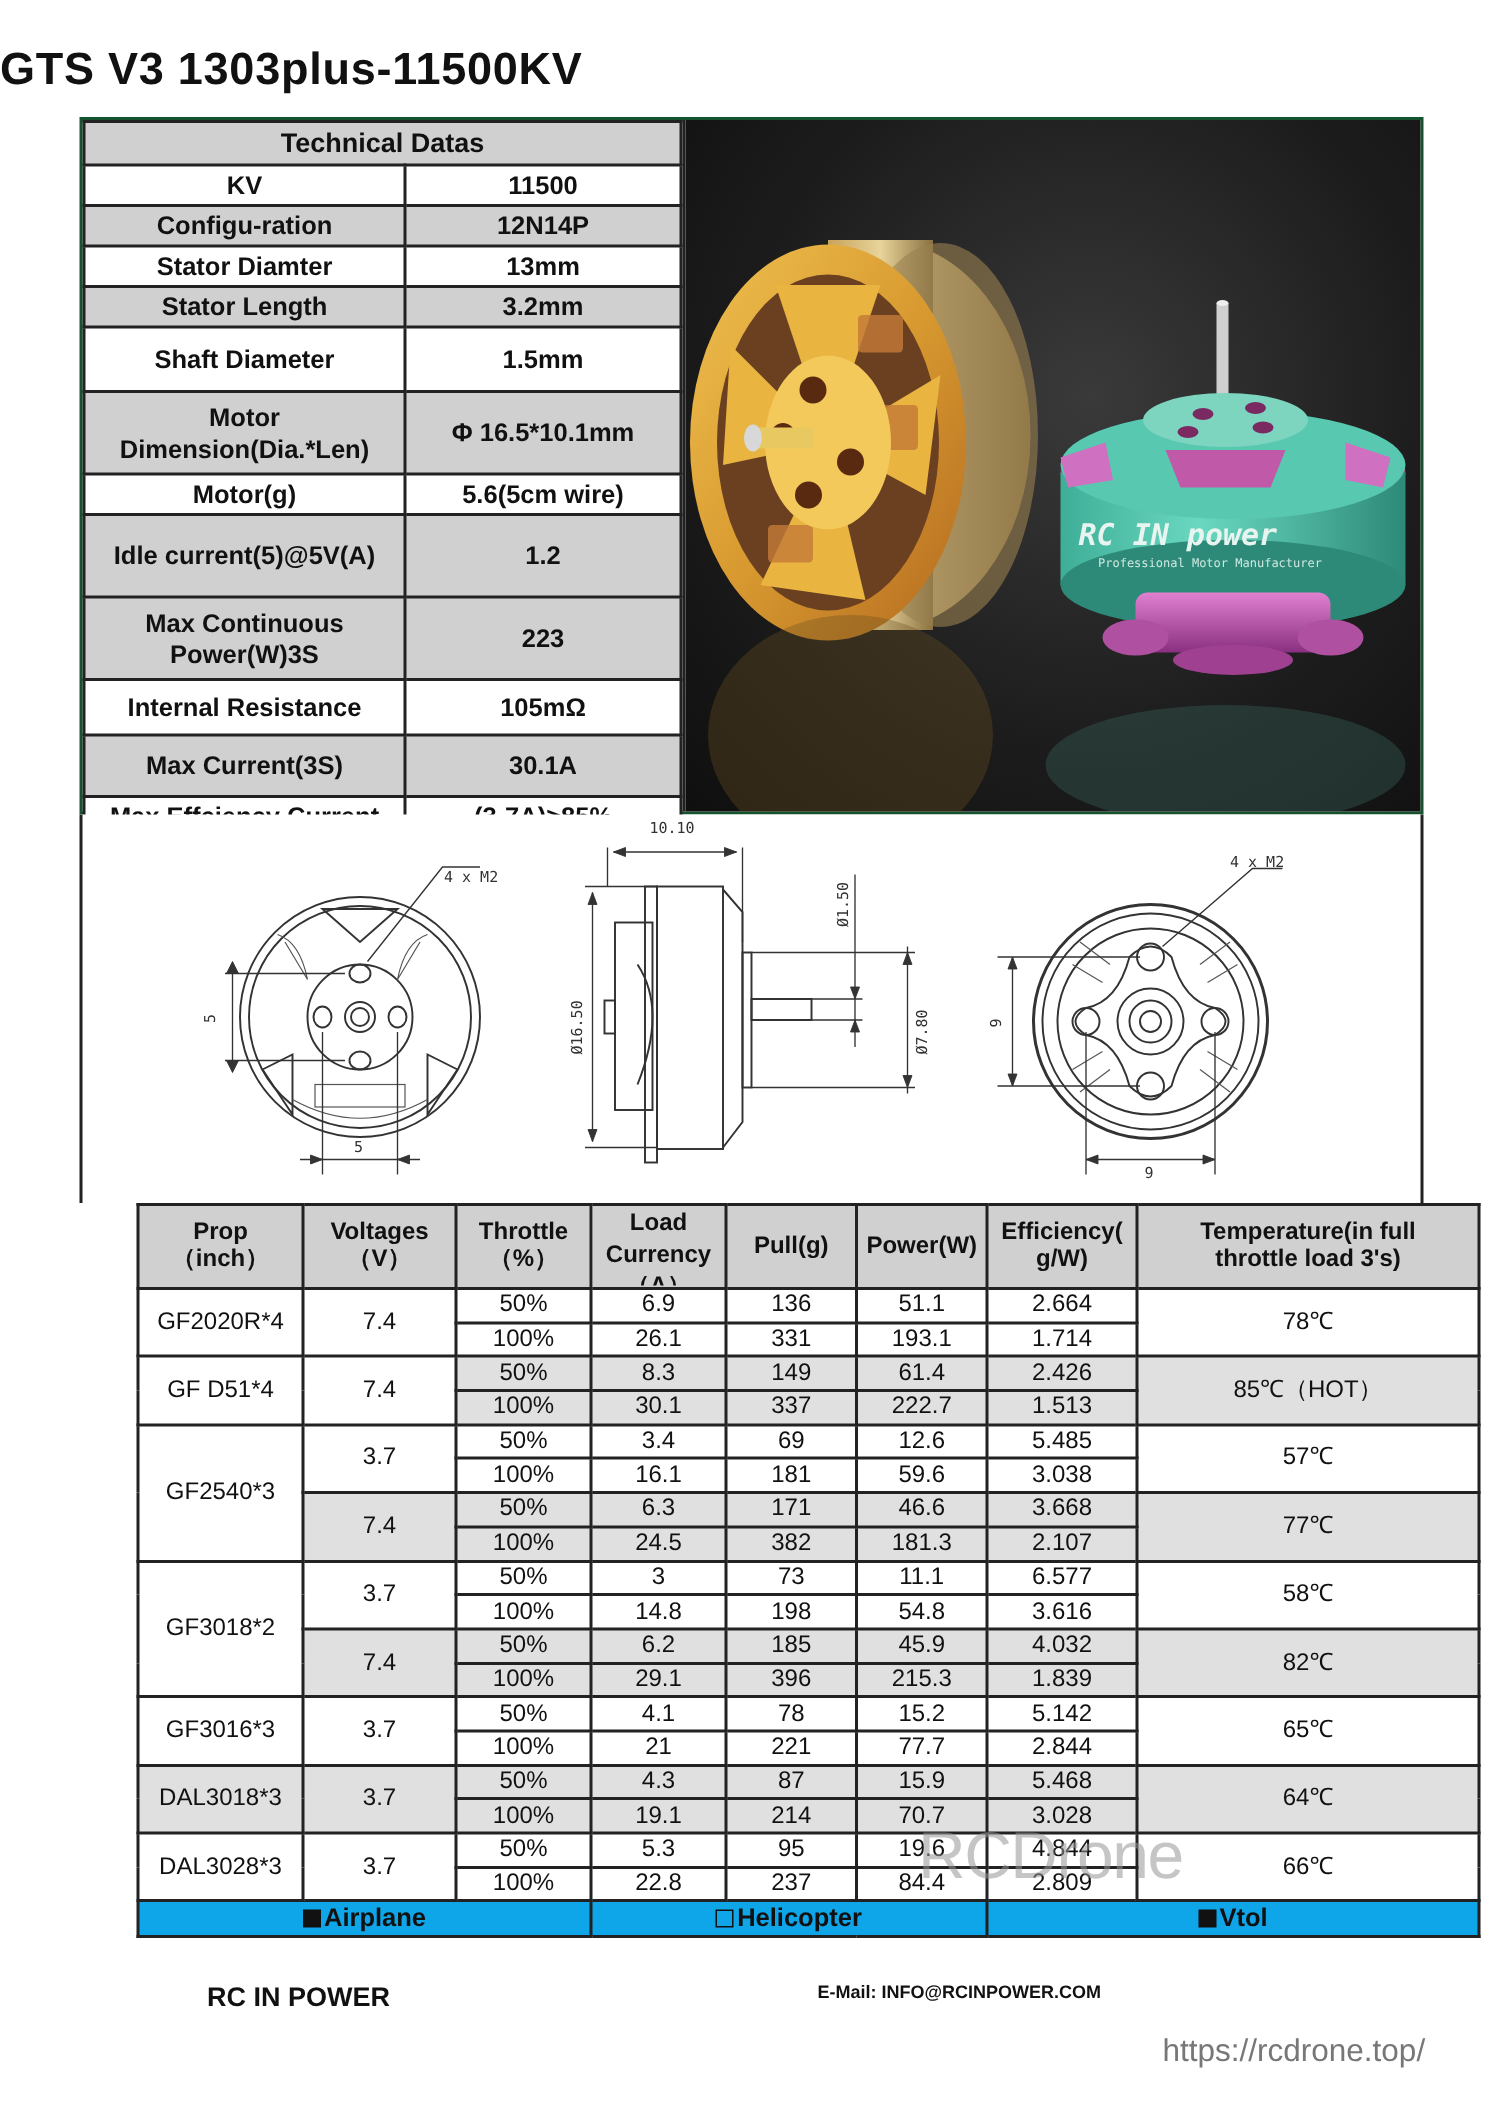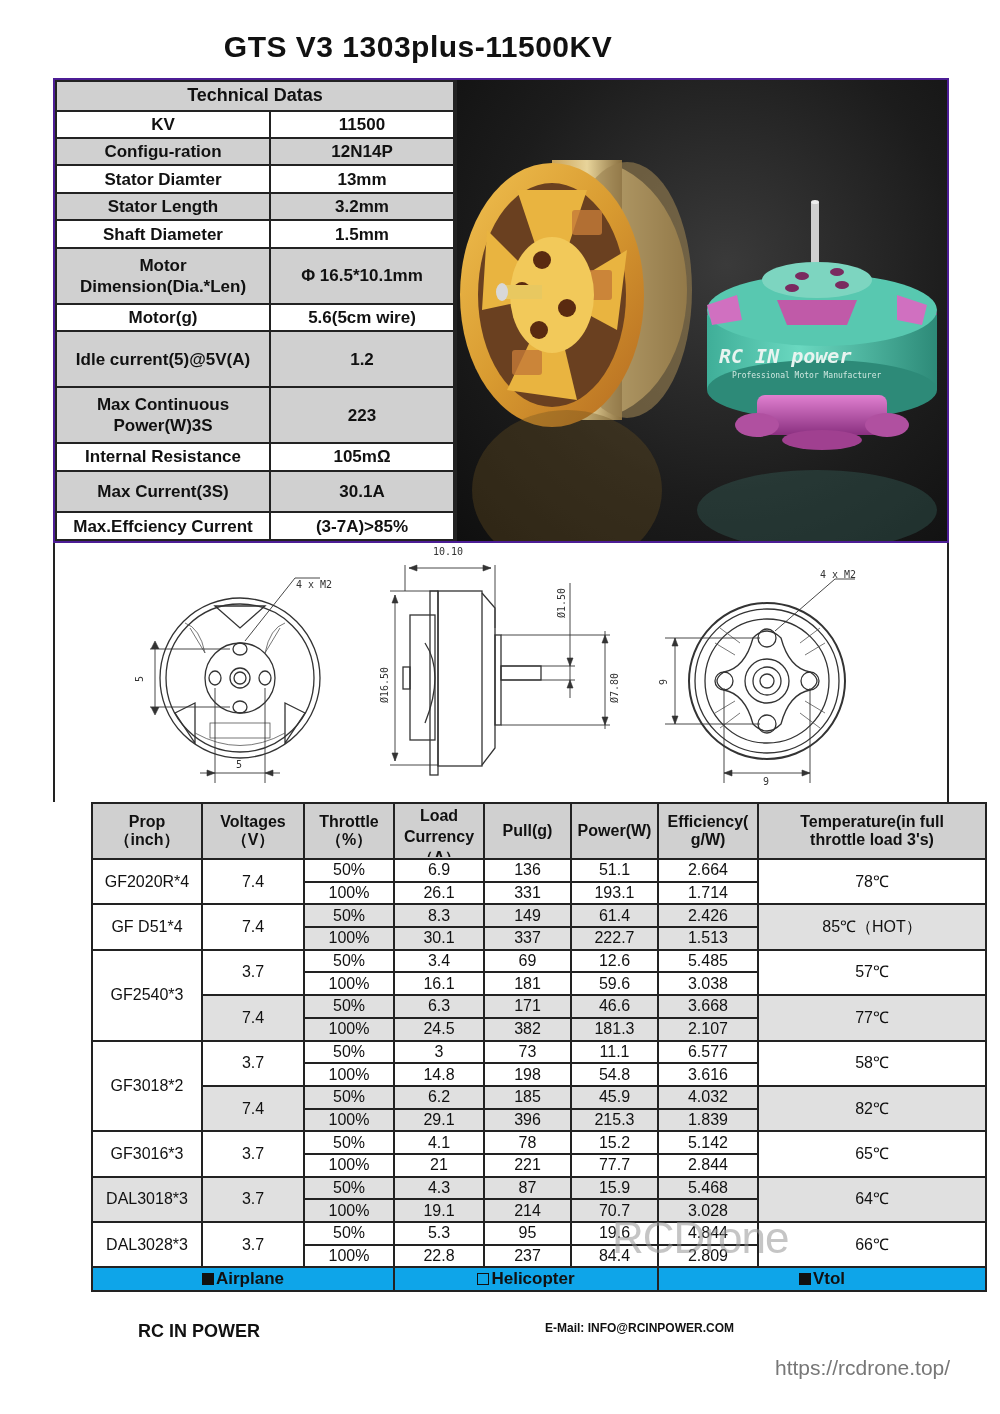--- a/index.html
+++ b/index.html
@@ -1,18 +1,18 @@
 <!DOCTYPE html>
 <html><head>
 <meta charset="utf-8">
 <style>
   * { box-sizing: border-box; margin: 0; padding: 0; }
   body { width: 1000px; height: 1414px; background: #fff; font-family: "Liberation Sans", sans-serif; color: #111; position: relative; overflow: hidden; }
-  .title { position: absolute; left: 0; top: 30px; width: 836px; text-align: center; font-size: 30px; font-weight: bold; letter-spacing: 0.5px; }
-  .spec-wrap { position: absolute; left: 53px; top: 78px; width: 896px; height: 465px; border: 2px solid #4c1d95; display: flex; }
+  .title { position: absolute; left: 0; top: 30px; width: 836px; text-align: left; font-size: 30px; font-weight: bold; letter-spacing: 0.5px; }
+  .spec-wrap { position: absolute; left: 53px; top: 78px; width: 896px; height: 465px; border: 2px solid #14532d; display: flex; }
   table.spec { width: 400px; border-collapse: collapse; font-weight: bold; font-size: 17px; }
   table.spec td { border: 2px solid #222; text-align: center; padding: 0 4px; line-height: 21px; }
   table.spec tr.g td { background: #d0d0d0; }
   table.spec tr.w td { background: #fff; }
   .photo { flex: 1; background: radial-gradient(ellipse at 55% 40%, #3a3a3a 0%, #1c1c1c 60%, #0f0f0f 100%); position: relative; overflow: hidden; border-left: 2px solid #222; }
   .drawing { position: absolute; left: 53px; top: 543px; width: 896px; height: 259px; border: 2px solid #222; border-top: none; border-bottom: none; background: #fff; }
   .perf { position: absolute; left: 53px; top: 802px; width: 896px; border-collapse: collapse; font-size: 16px; margin-left: 38px; }
   .perf td, .perf th { border: 2px solid #222; text-align: center; font-weight: normal; height: 22.7px; line-height: 18px; padding: 0; }
   .perf th { background: #d0d0d0; font-weight: bold; font-size: 16px; height: 56px; }
   .perf tr.g td { background: #e0e0e0; }
@@ -47,21 +47,21 @@
           <td>12N14P</td>
         </tr>
     <tr class="w" style="height:27px">
           <td>Stator Diamter</td>
           <td>13mm</td>
         </tr>
     <tr class="g" style="height:27px">
           <td>Stator Length</td>
           <td>3.2mm</td>
         </tr>
-    <tr class="w" style="height:27px">
+    <tr class="w" style="height:43px">
           <td>Shaft Diameter</td>
           <td>1.5mm</td>
         </tr>
     <tr class="g" style="height:55px">
           <td>
             <div>Motor</div>
             <div>Dimension(Dia.*Len)</div>
           </td>
           <td>Φ 16.5*10.1mm</td>
         </tr>
@@ -73,21 +73,21 @@
           <td>Idle current(5)@5V(A)</td>
           <td>1.2</td>
         </tr>
     <tr class="g" style="height:55px">
           <td>
             <div>Max Continuous</div>
             <div>Power(W)3S</div>
           </td>
           <td>223</td>
         </tr>
-    <tr class="w" style="height:27px">
+    <tr class="w" style="height:37px">
           <td>Internal Resistance</td>
           <td>105mΩ</td>
         </tr>
     <tr class="g" style="height:41px">
           <td>Max Current(3S)</td>
           <td>30.1A</td>
         </tr>
     <tr class="w" style="height:27px">
           <td>Max.Effciency Current</td>
           <td>(3-7A)&gt;85%</td>

